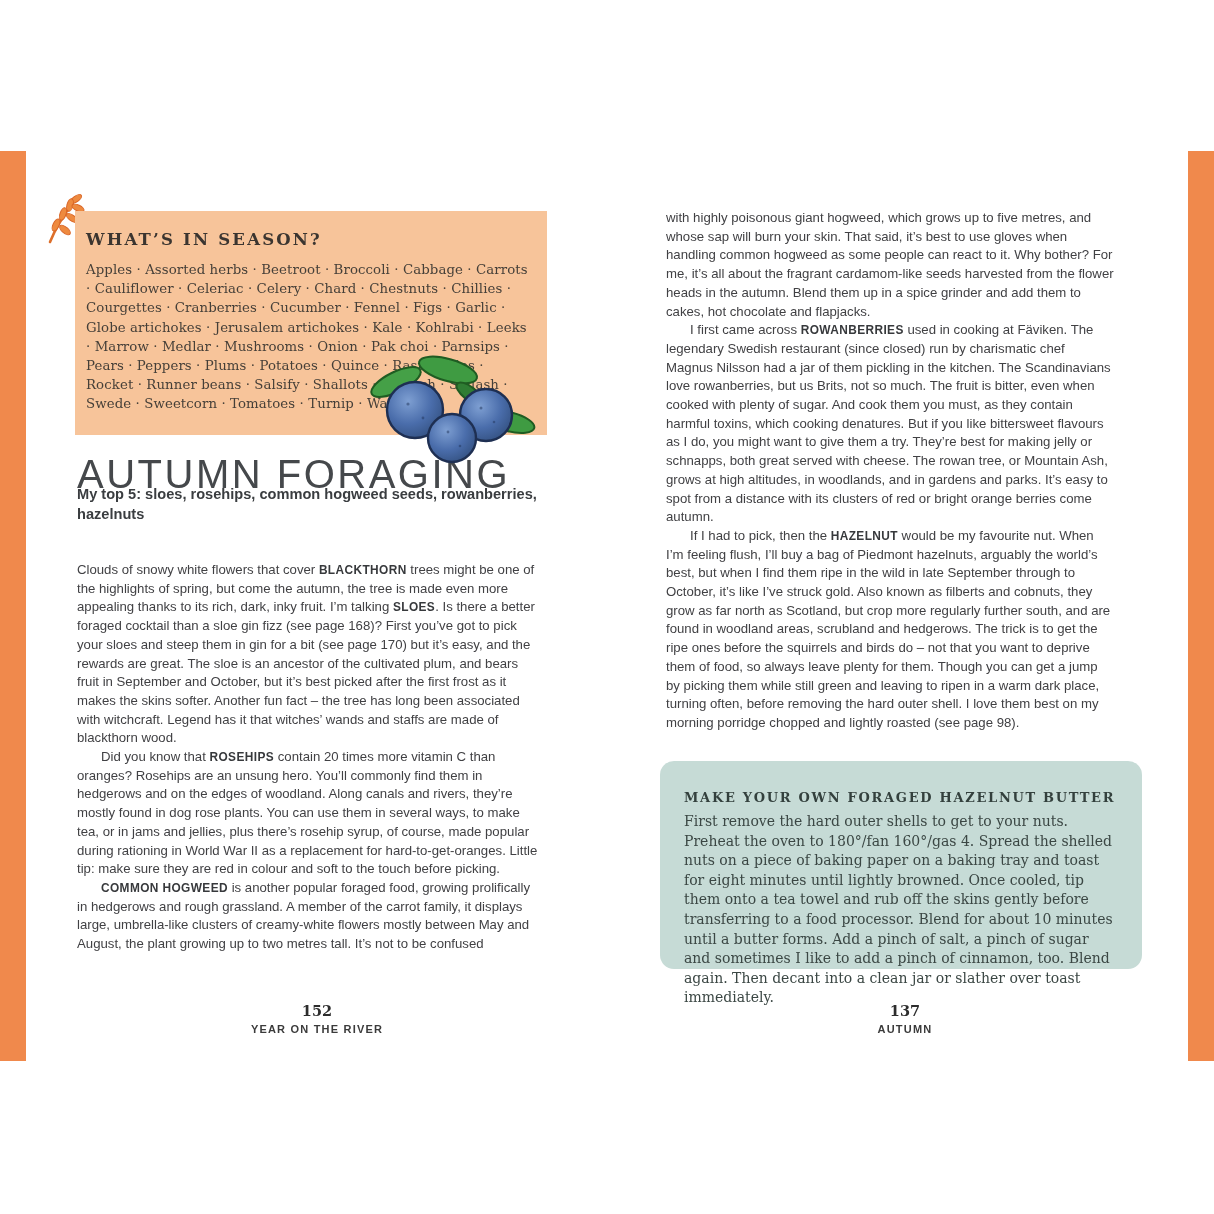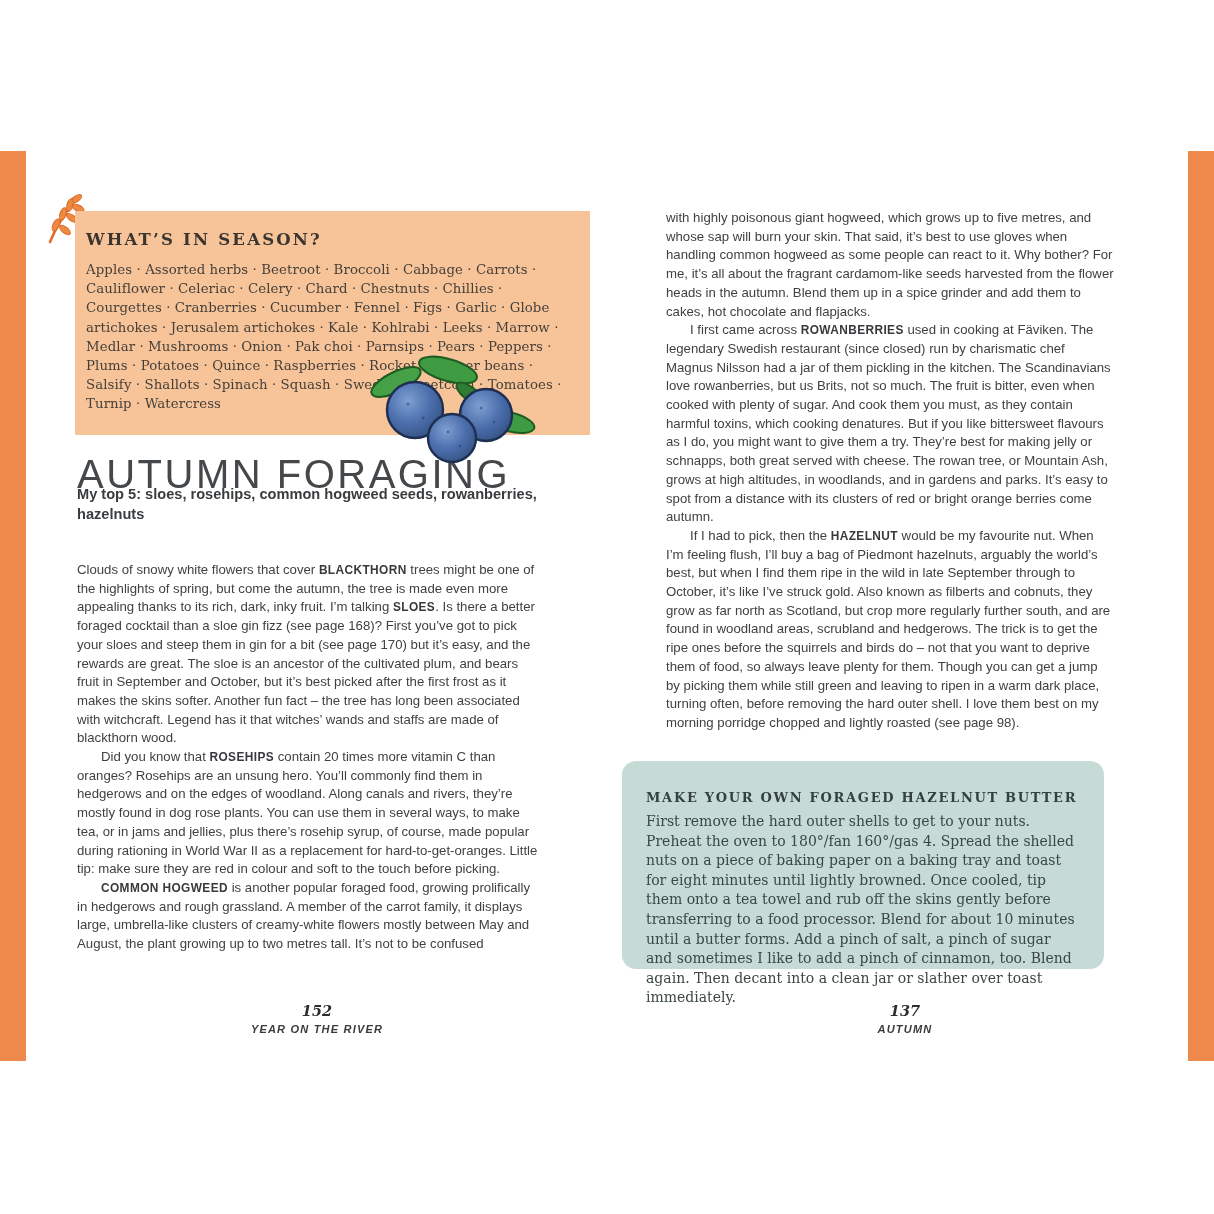--- a/index.html
+++ b/index.html
@@ -4,21 +4,21 @@
 <style>
   html,body{margin:0;padding:0;background:#ffffff;}
   .spread{position:relative;width:1214px;height:1214px;background:#ffffff;overflow:hidden;
           font-family:"Liberation Sans",sans-serif;color:#414144;}
 
   .accent-bar{position:absolute;top:151px;width:26px;height:910px;background:#f0894c;}
   .accent-bar.left{left:0;}
   .accent-bar.right{right:0;}
 
   
-  .season-box{position:absolute;left:75px;top:211px;width:515px;height:224px;
+  .season-box{position:absolute;left:75px;top:211px;width:472px;height:224px;
               background:#f7c49a;box-sizing:border-box;padding:19px 14px 0 11px;}
   .season-heading{font-family:"DejaVu Serif",serif;font-weight:700;font-size:16.5px;
                   letter-spacing:2.2px;color:#3b3530;margin:0;}
   .season-list{font-family:"DejaVu Serif",serif;font-size:13.3px;line-height:19.2px;
                color:#453f38;margin:11px 0 0 0;letter-spacing:0.1px;}
 
   .sprig{position:absolute;left:43px;top:192px;width:46px;height:52px;}
   .berries{position:absolute;left:368px;top:352px;width:170px;height:112px;z-index:3;}
 
   .page-title{position:absolute;left:77px;top:452px;margin:0;font-weight:300;
@@ -28,30 +28,30 @@
 
   .body-col{position:absolute;width:466px;font-size:13.2px;line-height:18.7px;color:#414144;}
   .body-col p{margin:0;}
   .body-col p.indent{text-indent:24px;}
   .sc{font-weight:700;font-size:0.9em;letter-spacing:0.4px;color:#37393c;}
 
   .col-left{left:77px;top:561px;}
   .col-right{left:666px;top:209px;width:448px;}
 
   
-  .recipe-box{position:absolute;left:622px;top:761px;width:482px;height:208px;
+  .recipe-box{position:absolute;left:660px;top:761px;width:482px;height:208px;
               background:#c6dbd6;border-radius:14px;box-sizing:border-box;
               padding:29px 26px 0 24px;}
   .recipe-heading{font-family:"DejaVu Serif",serif;font-weight:700;font-size:13px;
                   letter-spacing:1.7px;color:#33403d;margin:0;}
   .recipe-body{font-family:"DejaVu Serif",serif;font-size:14px;line-height:19.6px;
                color:#3b4744;margin:7px 0 0 0;}
 
   
-  .footer{position:absolute;top:1002px;width:180px;text-align:center;font-style:italic;}
+  .footer{position:absolute;top:1002px;width:180px;text-align:center;}
   .footer.left{left:227px;}
   .footer.right{left:815px;}
   .page-num{font-family:"DejaVu Serif",serif;font-weight:700;font-size:14.5px;color:#2d2d2d;}
   .running-head{margin-top:4px;font-weight:700;font-size:11px;letter-spacing:1.2px;color:#3b3b3b;}
 </style>
 </head>
 <body>
 
 <div class="spread">
 

